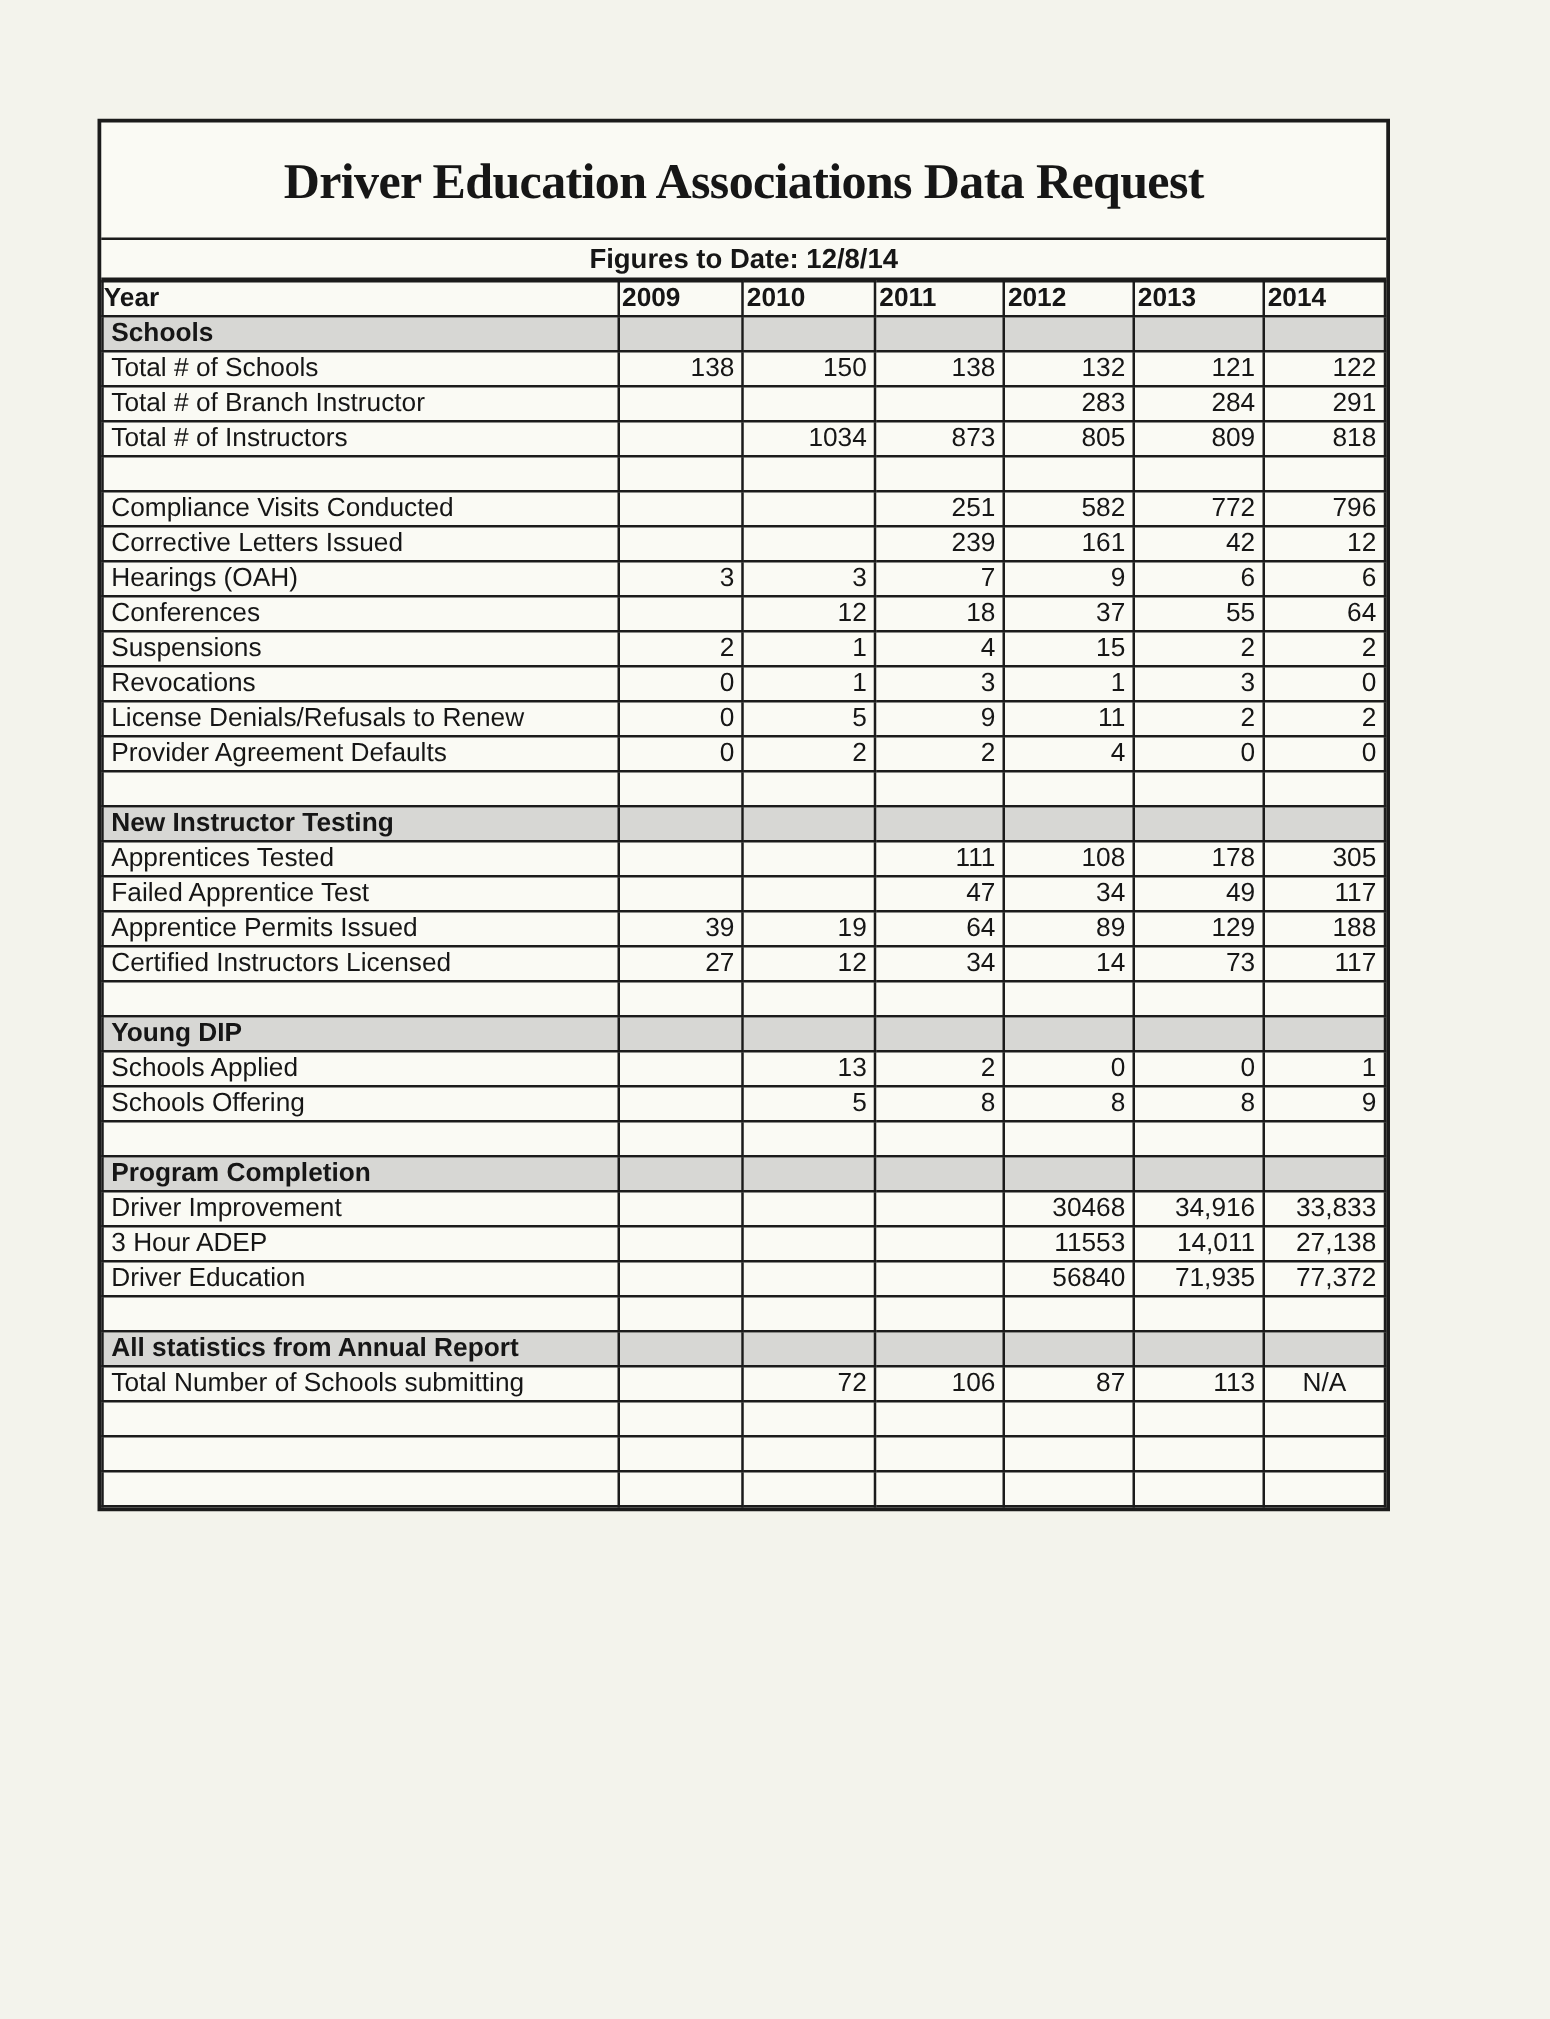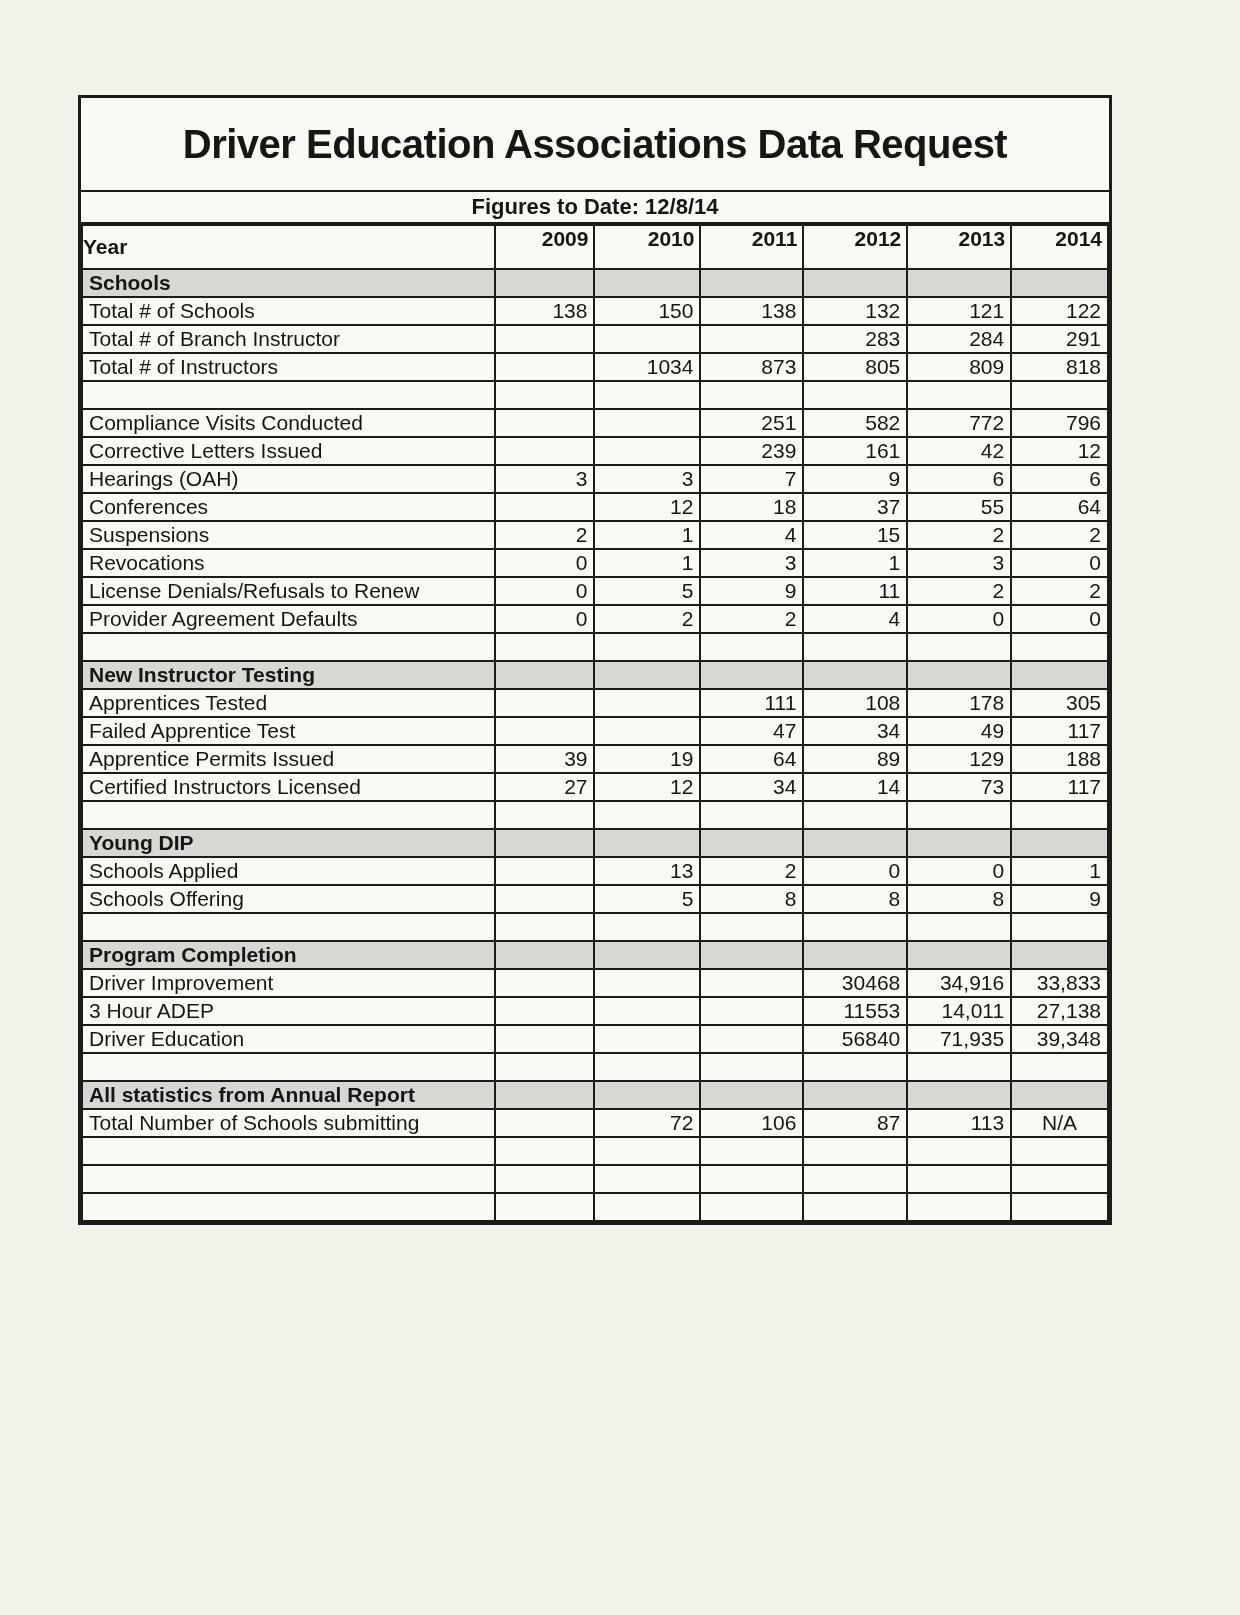--- a/index.html
+++ b/index.html
@@ -29,20 +29,21 @@
     display:flex;
     align-items:center;
     justify-content:center;
     border-bottom:2px solid var(--border);
   }
   .title-row h1{
     font-size:40px;
     font-weight:bold;
     letter-spacing:-0.5px;
     white-space:nowrap;
+    font-family:Liberation Serif, serif;
   }
   .subtitle-row{
     height:32px;
     display:flex;
     align-items:center;
     justify-content:center;
     font-size:22px;
     font-weight:bold;
     border-bottom:2px solid var(--border);
   }
@@ -61,22 +62,22 @@
   th,td{
     border:2px solid var(--border);
     height:28px;
     font-size:21px;
     line-height:26px;
     overflow:hidden;
     white-space:nowrap;
   }
   thead th{
     font-weight:bold;
-    text-align:right;
-    padding:0 5px 16px 2px;
+    text-align:left;
+    padding:0 5px 0 2px;
   }
   thead th.col-label{
     text-align:left;
     padding:0;
   }
   td.label{
     text-align:left;
     padding:0 2px 0 6px;
   }
   td.num{
@@ -368,21 +369,21 @@
           <td class="num">14,011</td>
           <td class="num">27,138</td>
         </tr>
         <tr class="data-row">
           <td class="label">Driver Education</td>
           <td class="num"></td>
           <td class="num"></td>
           <td class="num"></td>
           <td class="num">56840</td>
           <td class="num">71,935</td>
-          <td class="num">39,348</td>
+          <td class="num">77,372</td>
         </tr>
         <tr class="blank-row">
           <td class="label"></td>
           <td class="num"></td>
           <td class="num"></td>
           <td class="num"></td>
           <td class="num"></td>
           <td class="num"></td>
           <td class="num"></td>
         </tr>

